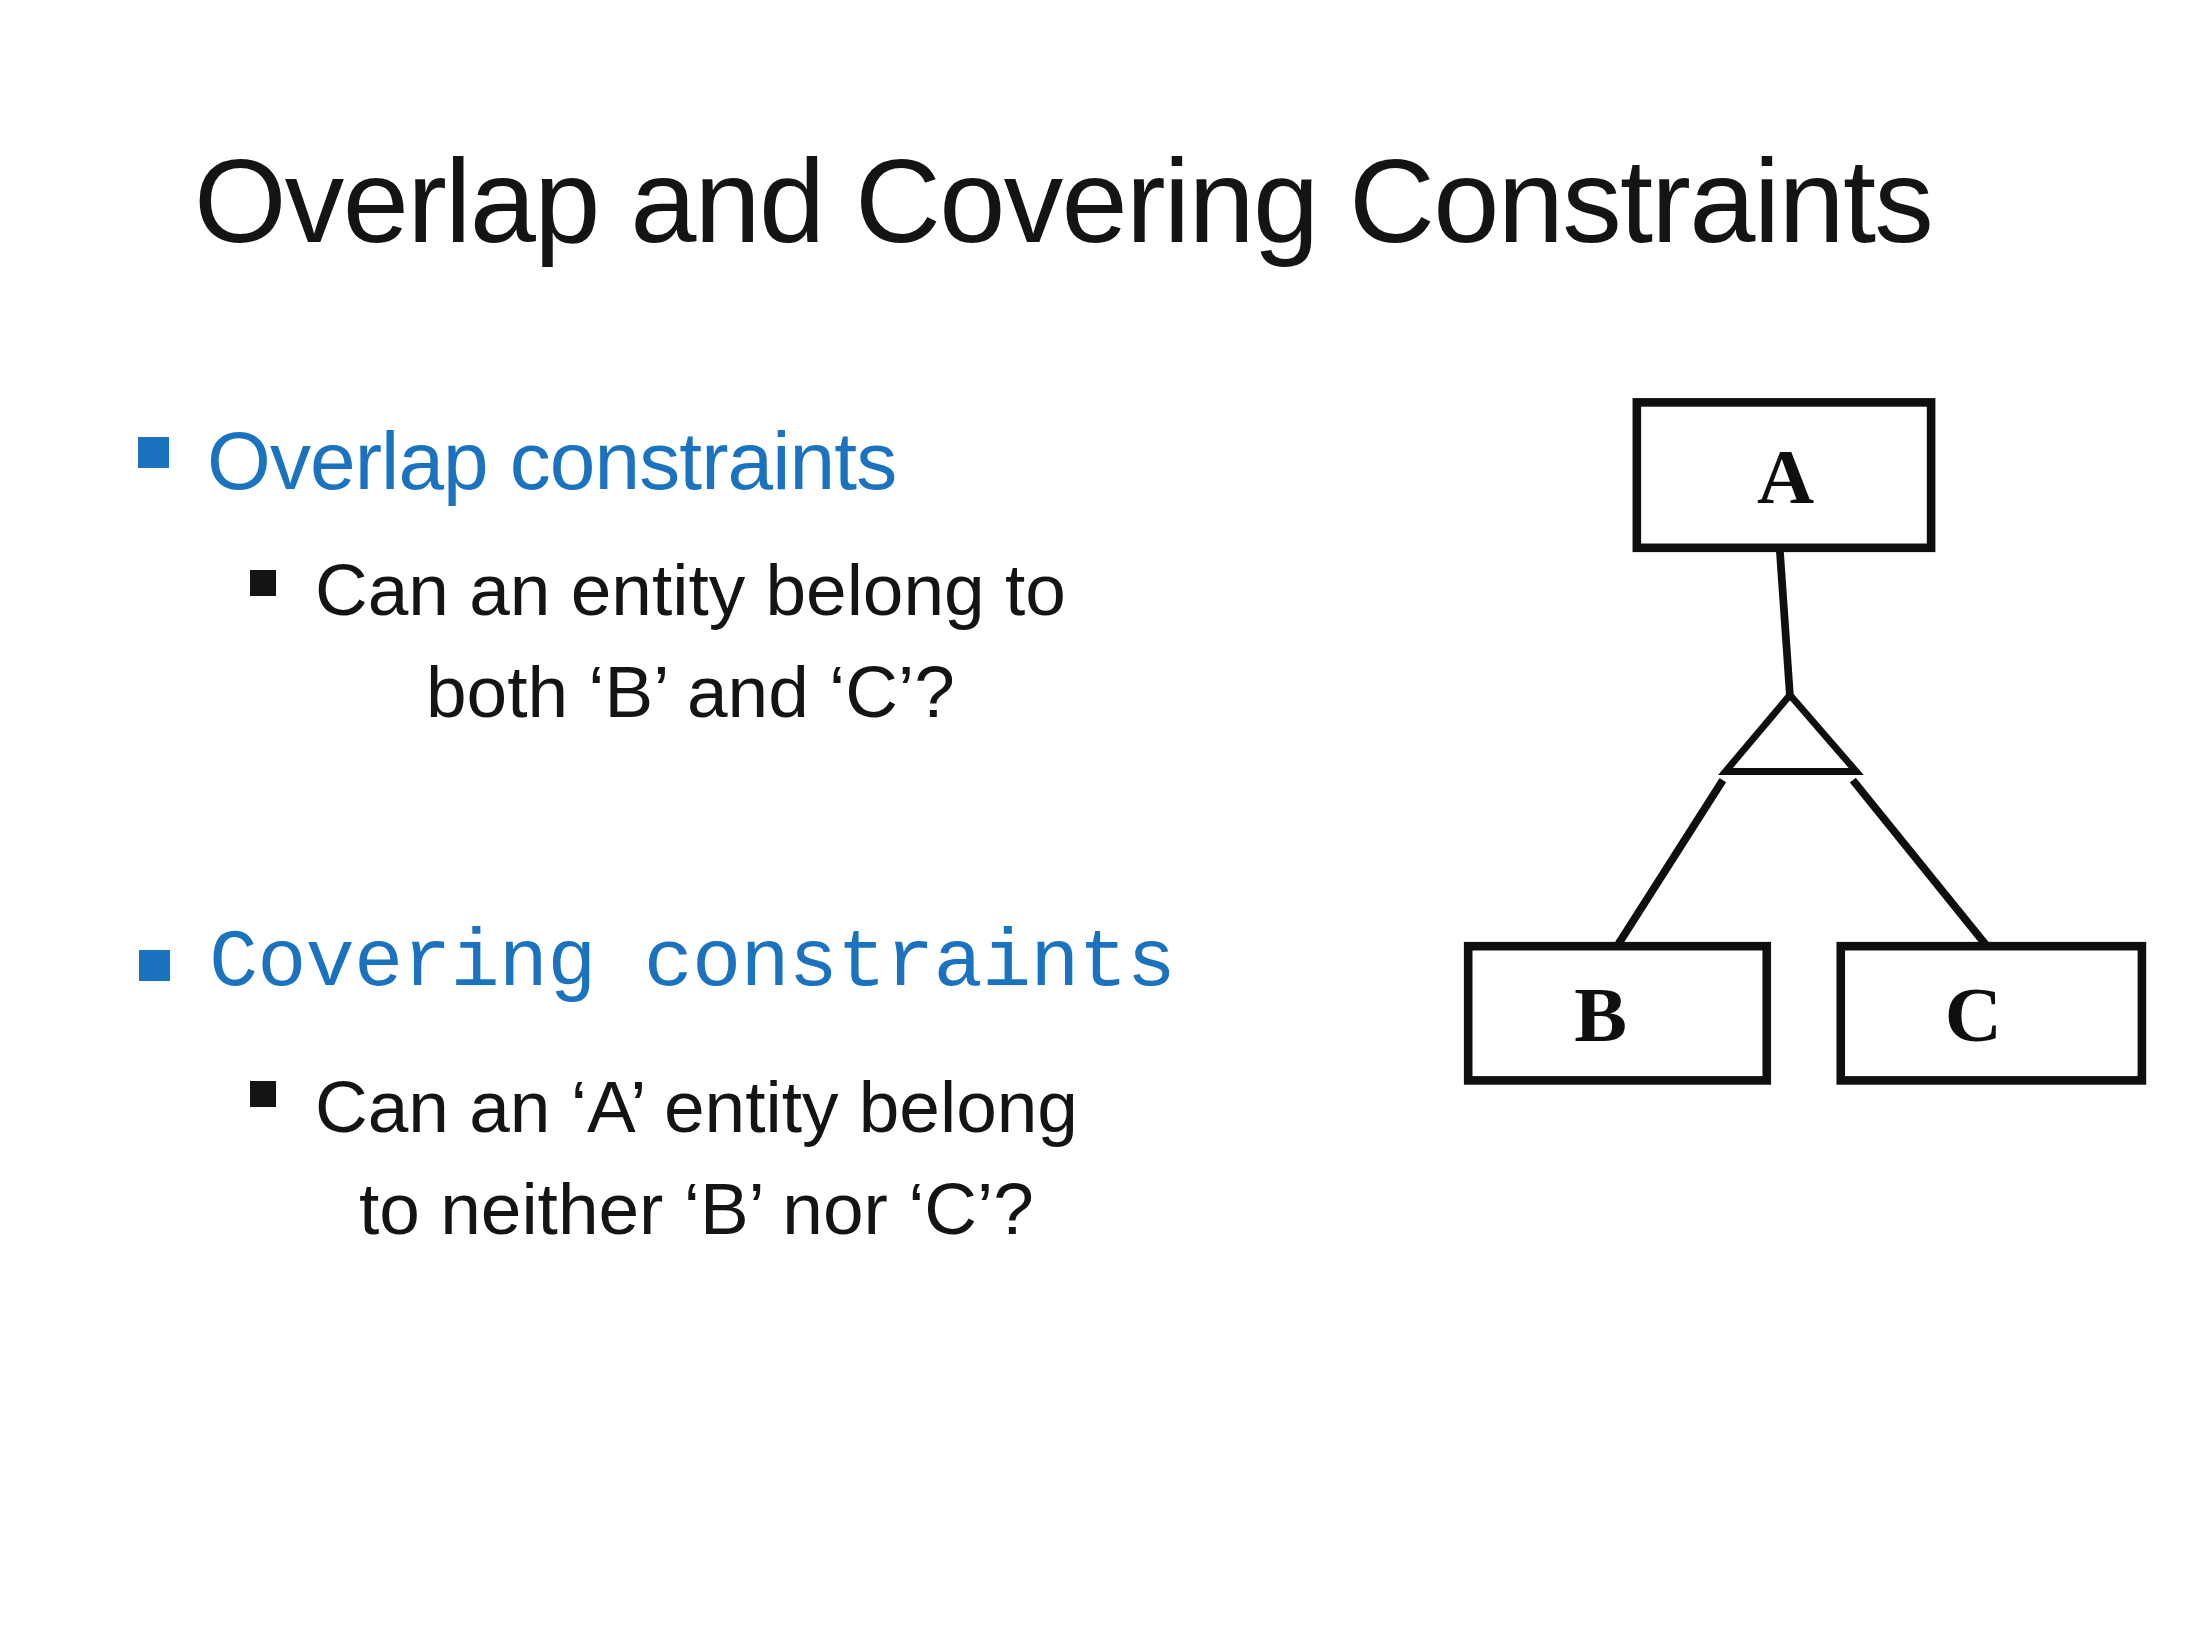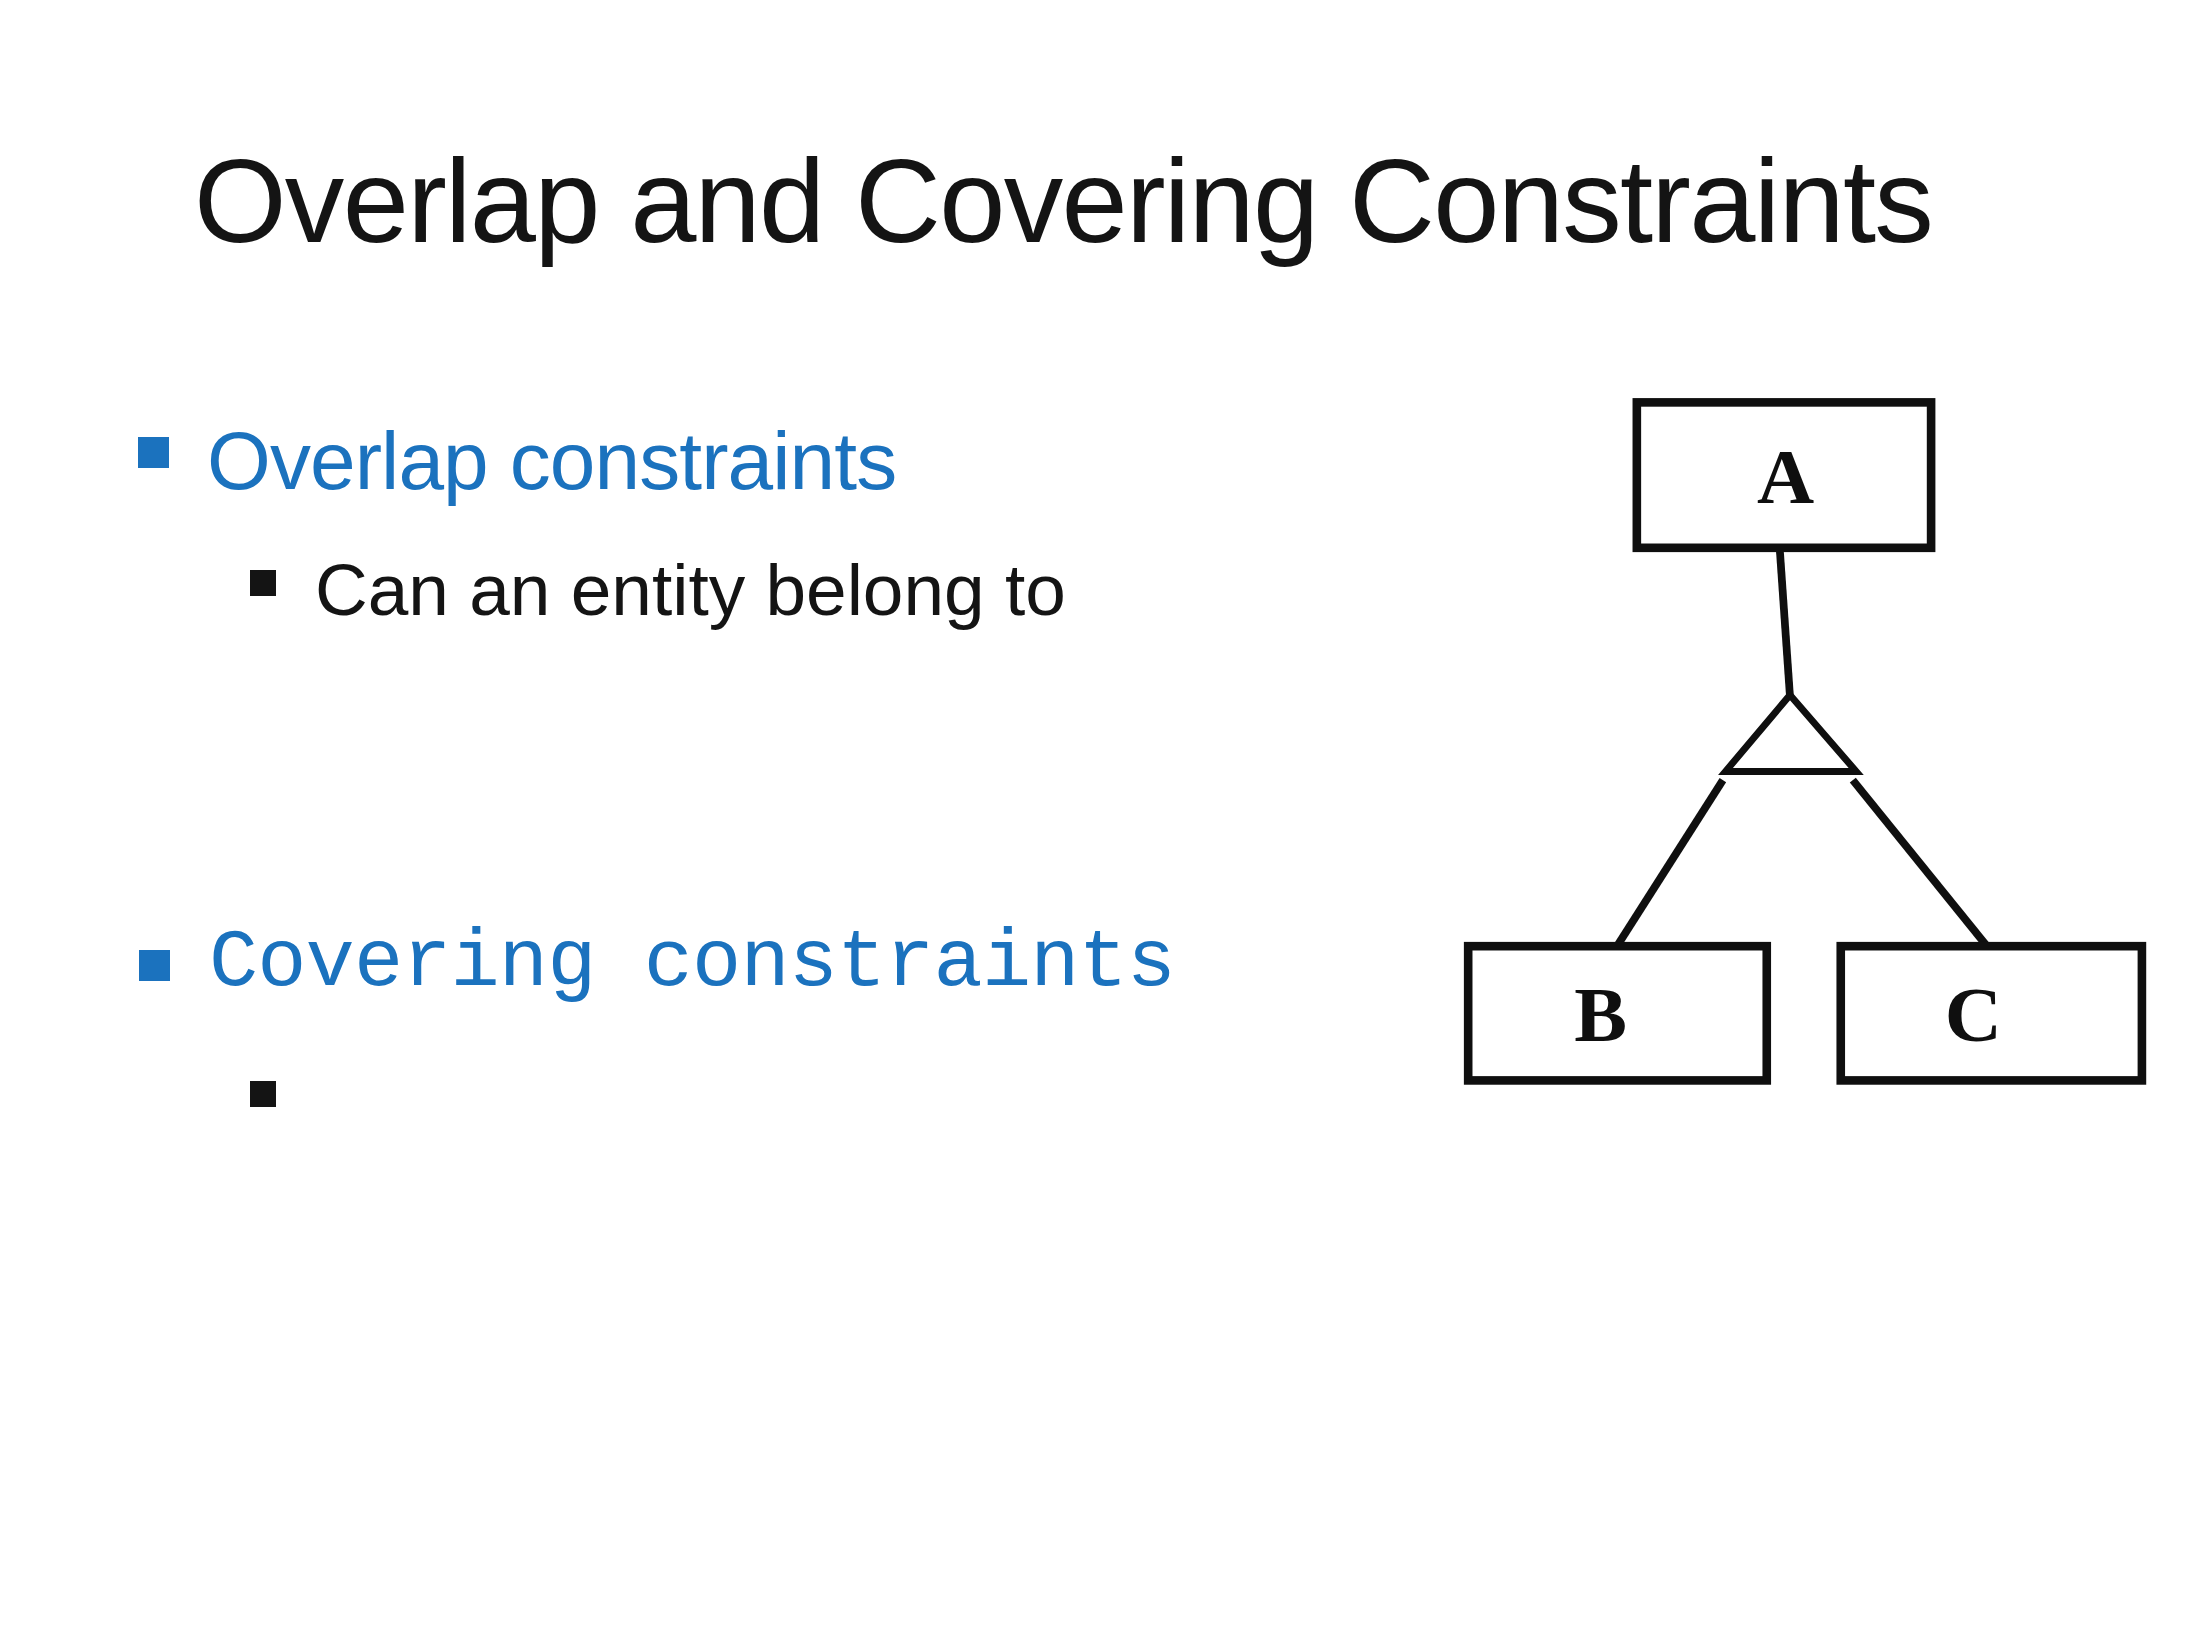--- a/index.html
+++ b/index.html
@@ -72,26 +72,31 @@
 <div class="slide">
 
   <div class="title">Overlap and Covering Constraints</div>
 
   <span class="bullet-square" style="left:138px; top:437px;"></span>
   <div class="heading" style="left:207px; top:420px;">Overlap constraints</div>
 
   <span class="sub-square" style="left:250px; top:570px;"></span>
   <div class="subtext" style="left:315px; top:539px;">
     <span class="line">Can an entity belong to</span>
+    <span class="line">both ‘B’ and ‘C’?</span>
   </div>
 
   <span class="bullet-square" style="left:139px; top:950px;"></span>
   <div class="heading" style="left:209px; top:923px;font-family:Liberation Mono, monospace;">Covering constraints</div>
 
   <span class="sub-square" style="left:250px; top:1081px;"></span>
+  <div class="subtext" style="left:315px; top:1056px;">
+    <span class="line">Can an ‘A’ entity belong</span>
+    <span class="line">to neither ‘B’ nor ‘C’?</span>
+  </div>
 
   <div class="diagram">
     <svg viewBox="0 0 910 940" xmlns="http://www.w3.org/2000/svg">
 
       <line x1="418" y1="217" x2="430" y2="390" stroke="#0f0f0f" stroke-width="9"></line>
 
       <line x1="352" y1="487" x2="229" y2="680" stroke="#0f0f0f" stroke-width="9"></line>
       <line x1="503" y1="487" x2="659" y2="680" stroke="#0f0f0f" stroke-width="9"></line>
 
       <polygon points="430,388 355,477 507,477" fill="#ffffff" stroke="#0f0f0f" stroke-width="8"></polygon>

